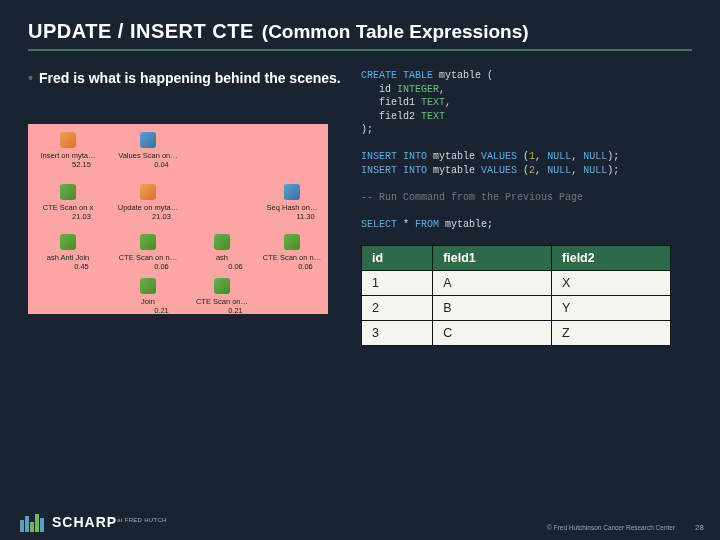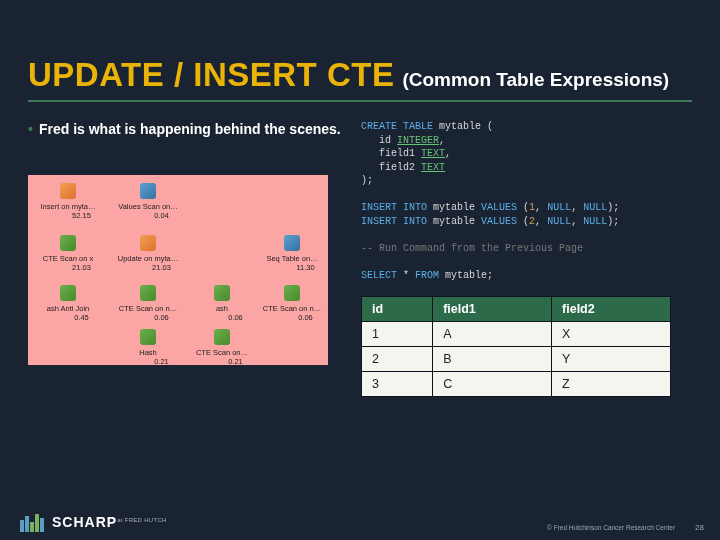--- a/index.html
+++ b/index.html
@@ -6,21 +6,21 @@
   body {
     width: 720px; height: 540px;
     background: #1a2332;
     font-family: Arial, Helvetica, sans-serif;
     color: #fff;
     position: relative;
     overflow: hidden;
   }
   .slide { padding: 20px 28px 0 28px; }
   .title-row { display: flex; align-items: baseline; gap: 8px; margin-bottom: 6px; }
-  .title-main { font-size: 33px; font-weight: 700; color: #eab308; letter-spacing: 0.5px; margin-top: 36px; }
+  .title-main { font-size: 20px; font-weight: 700; color: #ffffff; letter-spacing: 0.5px; }
   .title-sub { font-size: 19px; font-weight: 700; color: #fff; }
   .rule { height: 2px; background: #3a7a5a; margin-bottom: 18px; }
   .cols { display: flex; gap: 18px; }
   .left { width: 315px; }
   .right { flex: 1; }
   .bullet-line { display: flex; gap: 6px; font-size: 14px; font-weight: 700; color: #fff; line-height: 1.35; }
   .bullet-dot { color: #3a7a5a; font-size: 14px; line-height: 1.35; }
   .query-plan {
     margin-top: 36px;
     width: 300px; height: 190px;
@@ -53,21 +53,21 @@
   .code {
     font-family: "Courier New", monospace;
     font-size: 10px;
     line-height: 1.35;
     color: #d8d8d8;
     white-space: pre;
     margin-bottom: 10px;
   }
   .kw   { color: #5ab0e8; }
   .ident{ color: #d8d8d8; }
-  .type { color: #6ac07a; text-decoration: underline; }
+  .type { color: #6ac07a; }
   .punct{ color: #d8d8d8; }
   .num  { color: #d0a050; }
   .null { color: #5ab0e8; }
   .comment { color: #777; }
   .star { color: #d8d8d8; }
 
   .result-table {
     margin-top: 14px;
     border-collapse: collapse;
     width: 310px;
@@ -145,21 +145,21 @@
           <div class="qp-label">CTE Scan on x</div>
           <div class="qp-cost">21.03</div>
         </div>
         <div class="qp-node" style="left:86px; top:58px;">
           <div class="qp-icon"></div>
           <div class="qp-label">Update on myta…</div>
           <div class="qp-cost">21.03</div>
         </div>
         <div class="qp-node" style="left:230px; top:58px;">
           <div class="qp-icon blue"></div>
-          <div class="qp-label">Seq Table on…</div>
+          <div class="qp-label">Seq Hash on…</div>
           <div class="qp-cost">11.30</div>
         </div>
 
         <div class="qp-node" style="left:6px; top:108px;">
           <div class="qp-icon green"></div>
           <div class="qp-label">ash Anti Join</div>
           <div class="qp-cost">0.45</div>
         </div>
         <div class="qp-node" style="left:86px; top:108px;">
           <div class="qp-icon green"></div>
@@ -172,21 +172,21 @@
           <div class="qp-cost">0.06</div>
         </div>
         <div class="qp-node" style="left:230px; top:108px;">
           <div class="qp-icon green"></div>
           <div class="qp-label">CTE Scan on n…</div>
           <div class="qp-cost">0.06</div>
         </div>
 
         <div class="qp-node" style="left:86px; top:152px;">
           <div class="qp-icon green"></div>
-          <div class="qp-label">Hash</div>
+          <div class="qp-label">Join</div>
           <div class="qp-cost">0.21</div>
         </div>
         <div class="qp-node" style="left:160px; top:152px;">
           <div class="qp-icon green"></div>
           <div class="qp-label">CTE Scan on…</div>
           <div class="qp-cost">0.21</div>
         </div>
       </div>
     </div>
 

